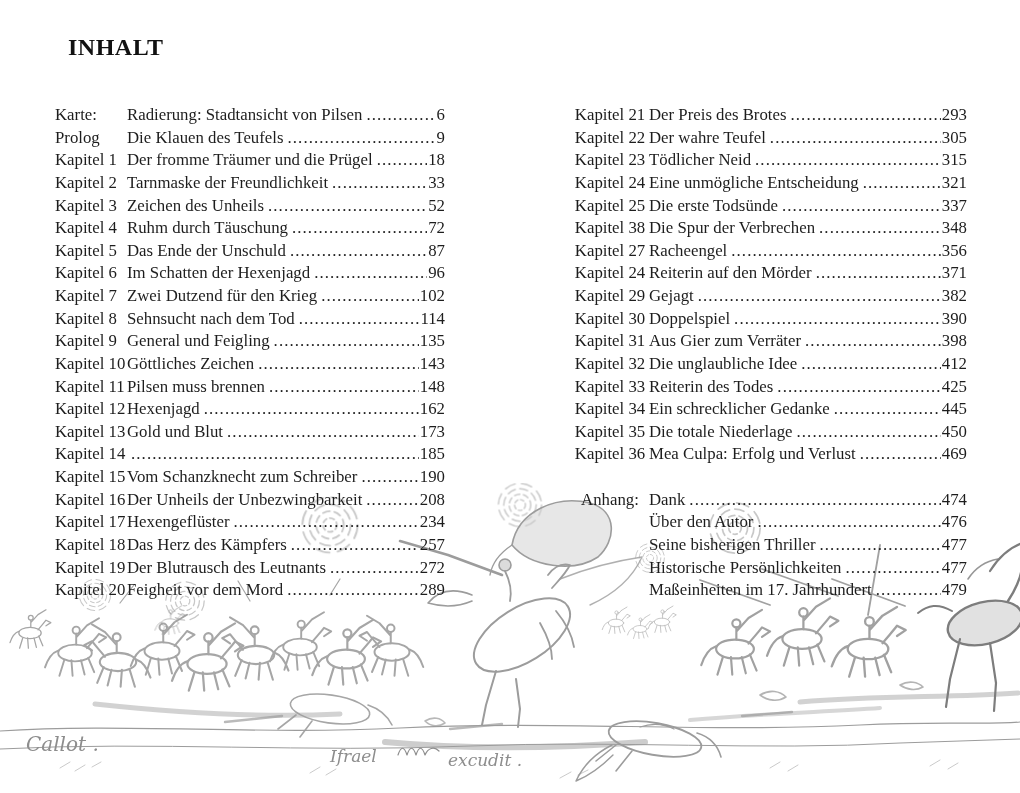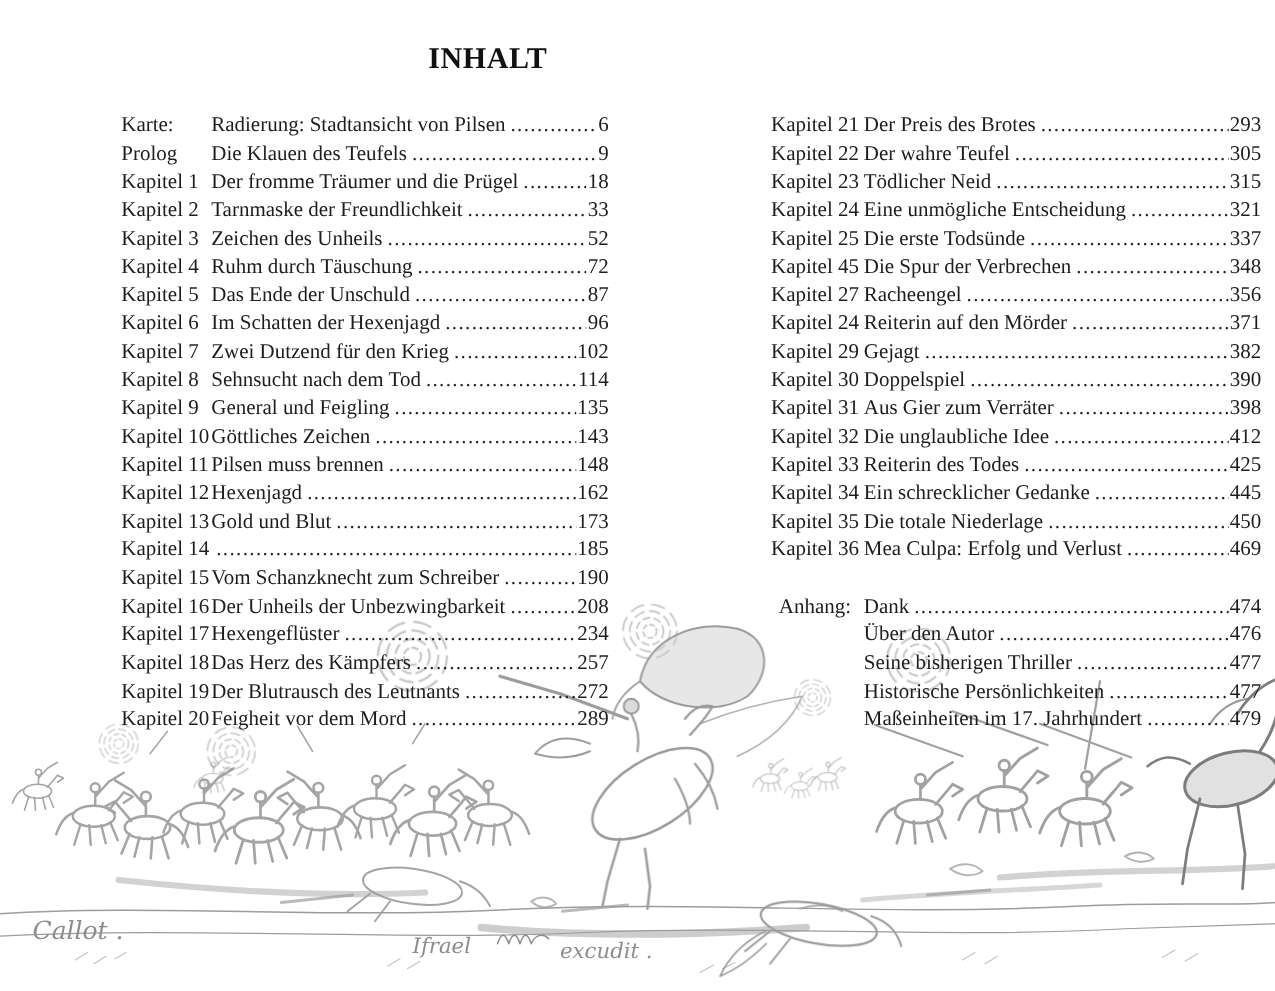--- a/index.html
+++ b/index.html
@@ -2,25 +2,25 @@
 <html><head>
 <meta charset="utf-8">
 <style>
   html,body{margin:0;padding:0;}
   body{
     width:1020px;height:793px;background:#ffffff;overflow:hidden;position:relative;
     font-family:"Liberation Serif","DejaVu Serif",serif;color:#1d1d1d;
   }
   .page{position:absolute;inset:0;}
   .title{
-    position:absolute;left:48px;top:34px;width:390px;margin:0;
-    text-align:right;font-size:24px;font-weight:700;letter-spacing:.5px;color:#111;
+    position:absolute;left:68px;top:34px;width:390px;margin:0;
+    text-align:left;font-size:24px;font-weight:700;letter-spacing:.5px;color:#111;
     z-index:3;
   }
-  .col{position:absolute;top:89px;z-index:3;font-size:16.8px;margin-left:42px;}
+  .col{position:absolute;top:104px;z-index:3;font-size:16.8px;}
   .col-left{left:55px;width:390px;}
   .col-right{left:571px;width:396px;text-align:center;}
   .row{display:flex;align-items:baseline;height:22.63px;line-height:22.63px;white-space:nowrap;}
   .col-left .label{flex:0 0 72px;}
   .col-right .label{flex:0 0 78px;}
   .entry-title{flex:0 0 auto;}
   .dots{flex:1 1 auto;overflow:hidden;white-space:nowrap;margin:0 1px 0 4px;min-width:8px;letter-spacing:1.1px;}
   .dots::after{content:"......................................................................................................................................................";}
   .pagenum{flex:0 0 auto;}
   .gap-spacer{height:22.63px;}
@@ -224,21 +224,21 @@
         </div>
 
         <div class="row">
           <span class="label">Kapitel 25</span>
           <span class="entry-title">Die erste Todsünde</span>
           <span class="dots"></span>
           <span class="pagenum">337</span>
         </div>
 
         <div class="row">
-          <span class="label">Kapitel 45</span>
+          <span class="label">Kapitel 38</span>
           <span class="entry-title">Die Spur der Verbrechen</span>
           <span class="dots"></span>
           <span class="pagenum">348</span>
         </div>
 
         <div class="row">
           <span class="label">Kapitel 27</span>
           <span class="entry-title">Racheengel</span>
           <span class="dots"></span>
           <span class="pagenum">356</span>

